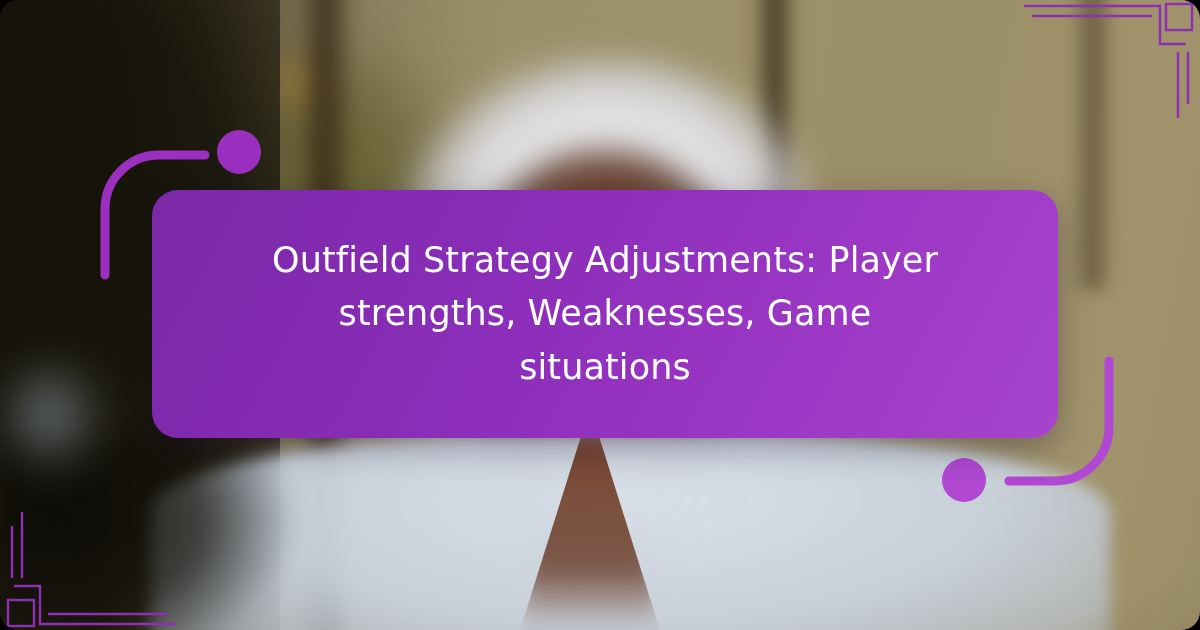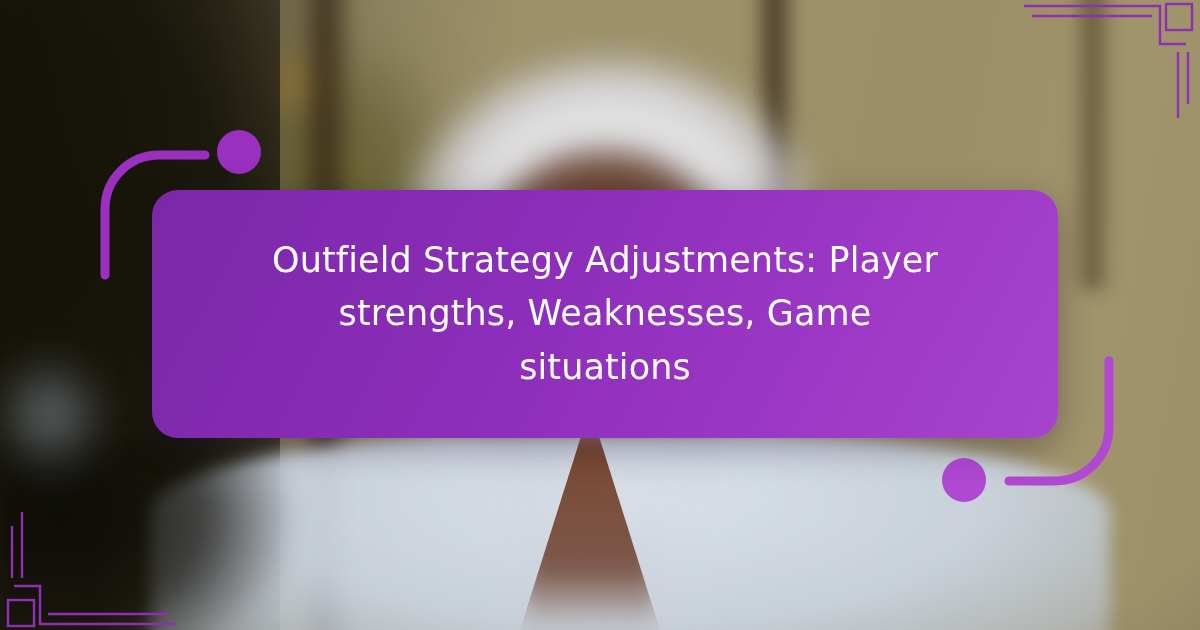--- a/index.html
+++ b/index.html
@@ -10,20 +10,21 @@
   body {
     font-family: "DejaVu Sans", "Liberation Sans", sans-serif;
   }
 
   .stage {
     position: relative;
     width: 1200px;
     height: 630px;
     overflow: hidden;
     background: #701a75;
+    border-radius: 19px;
   }
 
   
   .photo { position: absolute; inset: 0; overflow: hidden; }
 
   
   .photo-base {
     position: absolute; inset: -40px;
     background:
       linear-gradient(100deg,

